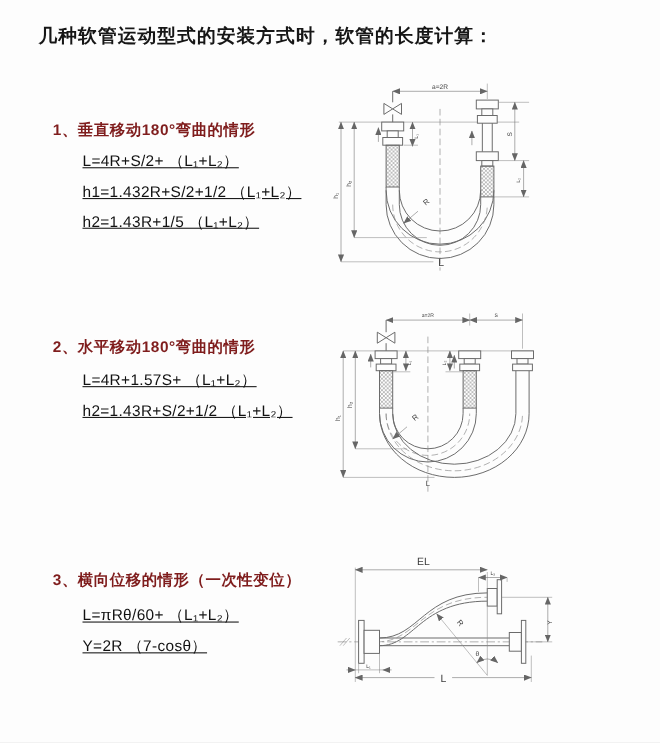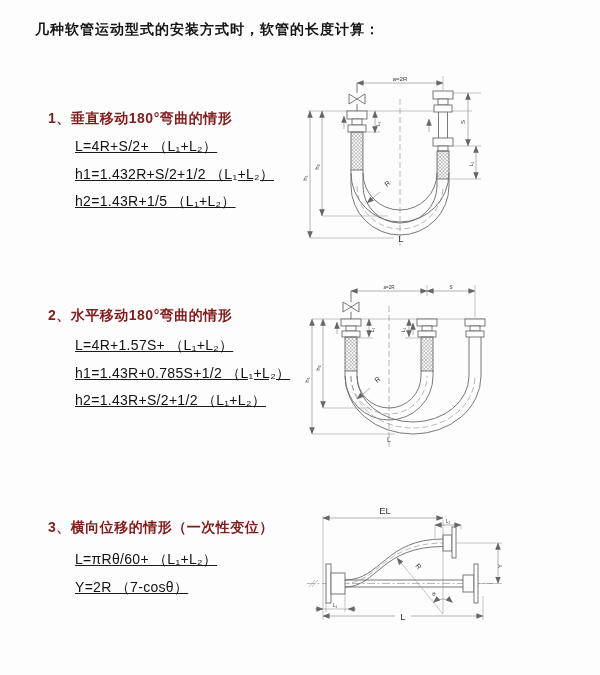--- a/index.html
+++ b/index.html
@@ -3,21 +3,21 @@
 <meta charset="utf-8">
 <style>
   html,body { margin:0; padding:0; background:#e9e9e9; }
   .page {
     position:relative; width:600px; height:675px; background:#fdfdfd;
     font-family:"Liberation Sans","DejaVu Sans",sans-serif; color:#1c1c1c;
     overflow:hidden; margin:0 auto;
   }
   .page-title {
     position:absolute; left:35px; top:21px;
-    font-size:14px; font-weight:bold; letter-spacing:1px; color:#161616;
+    font-size:17px; font-weight:bold; letter-spacing:1px; color:#161616;
   }
   .sec-heading {
     position:absolute; left:48px;
     font-size:14px; font-weight:bold; letter-spacing:0.5px; color:#7f1d1d;
   }
   .formulas { position:absolute; left:75px;text-decoration:underline; }
   .formula {
     font-size:14px; line-height:27.5px; letter-spacing:0.3px; color:#111;
     white-space:pre;
   }
@@ -131,21 +131,20 @@
 
       <text class="lblm" x="87" y="121" transform="rotate(-40 87 121)">R</text>
       <path class="dim" d="M80,126 L67,137" marker-end="url(#a1)"></path>
     </g>
   </svg>
 
   <div>
     <div class="sec-heading" style="top:307px">2、水平移动180°弯曲的情形</div>
     <div class="formulas" style="top:332px">
       <div class="formula">L=4R+1.57S+ （L₁+L₂）</div>
-      <div class="formula">h1=1.43R+0.785S+1/2 （L₁+L₂）</div>
       <div class="formula">h2=1.43R+S/2+1/2 （L₁+L₂）</div>
     </div>
   </div>
 
   <svg class="diagram" style="left:300px; top:276px;" width="290" height="196" viewBox="0 0 290 196">
     <defs>
       <marker id="a2" viewBox="0 0 10 8" refX="9.5" refY="4" markerWidth="7" markerHeight="5.6" markerUnits="userSpaceOnUse" orient="auto-start-reverse">
         <path d="M0,0 L10,4 L0,8 Z" fill="#666"></path>
       </marker>
       <pattern id="hp2" width="3.5" height="3.5" patternUnits="userSpaceOnUse">

